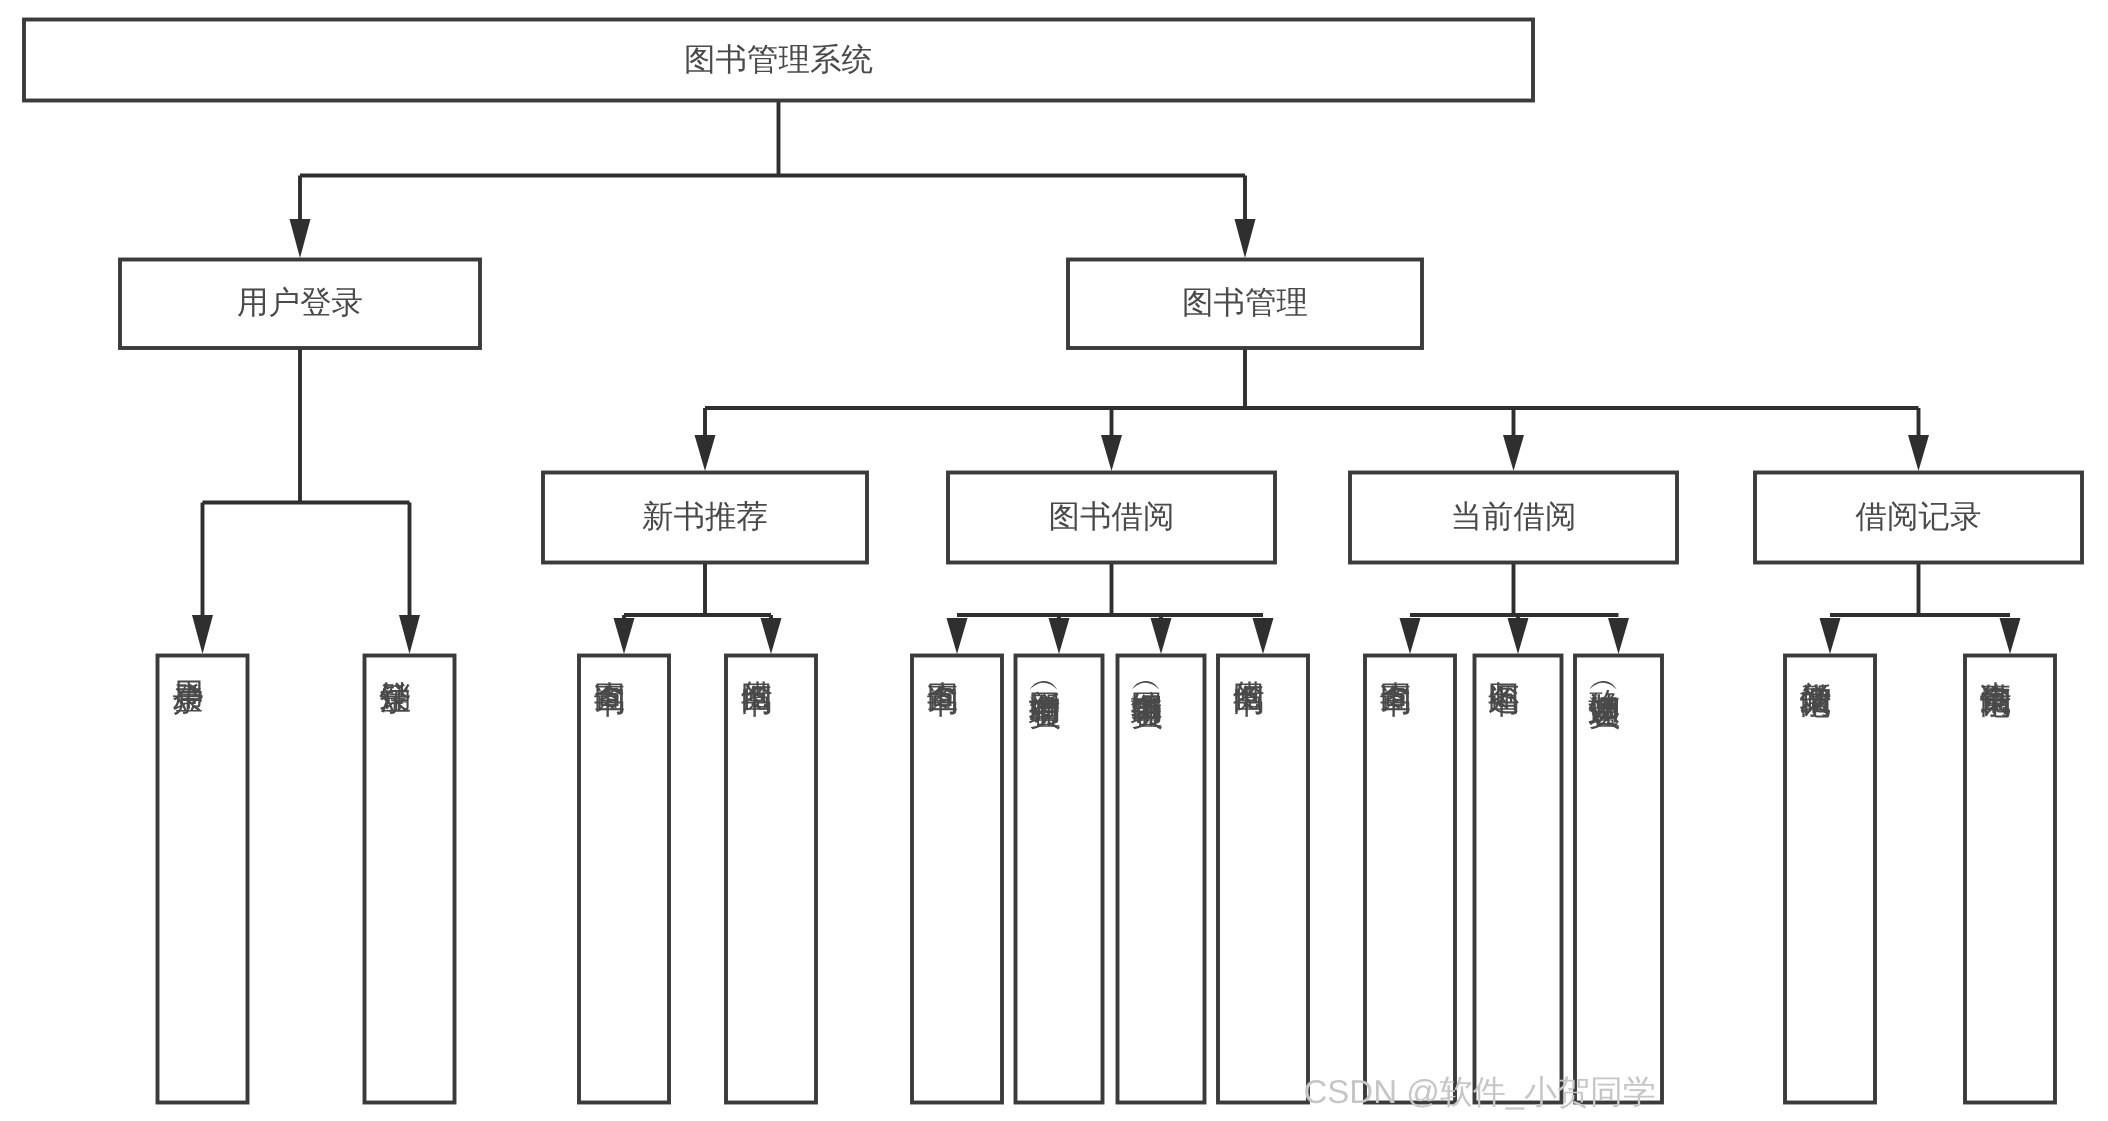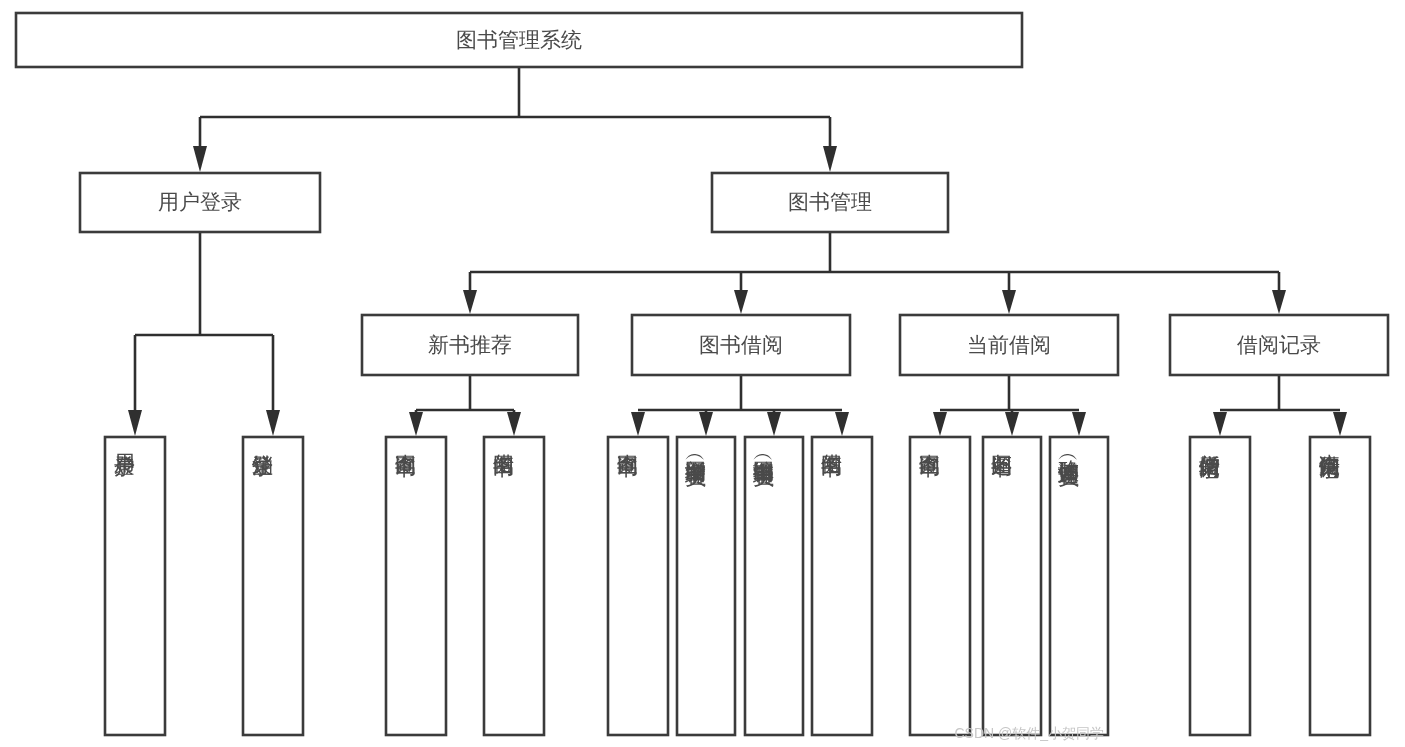--- a/index.html
+++ b/index.html
@@ -57,21 +57,21 @@
     line-height: 1.12;
     letter-spacing: 1px;
     white-space: nowrap;
     pointer-events: none;
   }
   .watermark {
     position: absolute;
     right: 8px;
     bottom: 4px;
     color: #c6c6c6;
-    font-size: 14px;
+    font-size: 22px;
     font-family: "Liberation Sans", "DejaVu Sans", sans-serif;
     white-space: nowrap;
   }
 </style>
 </head>
 <body>
 
 <div id="diagram-root">
 
   <svg class="flow" viewBox="0 0 1405 747" xmlns="http://www.w3.org/2000/svg">

